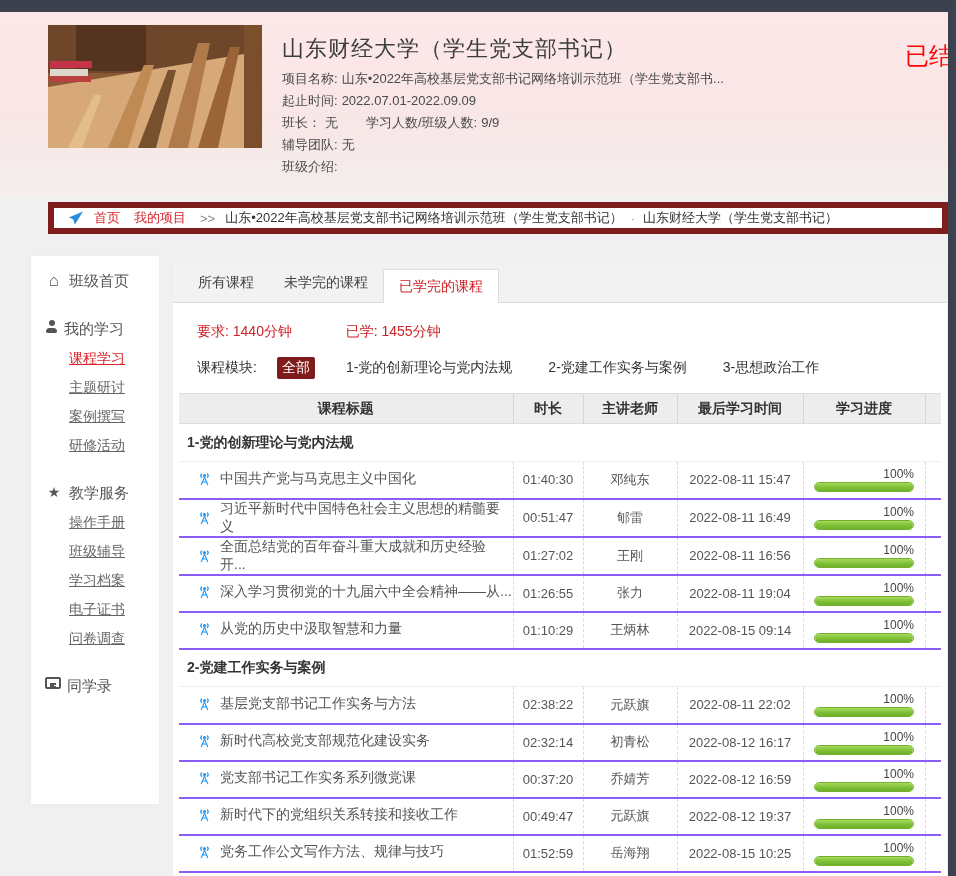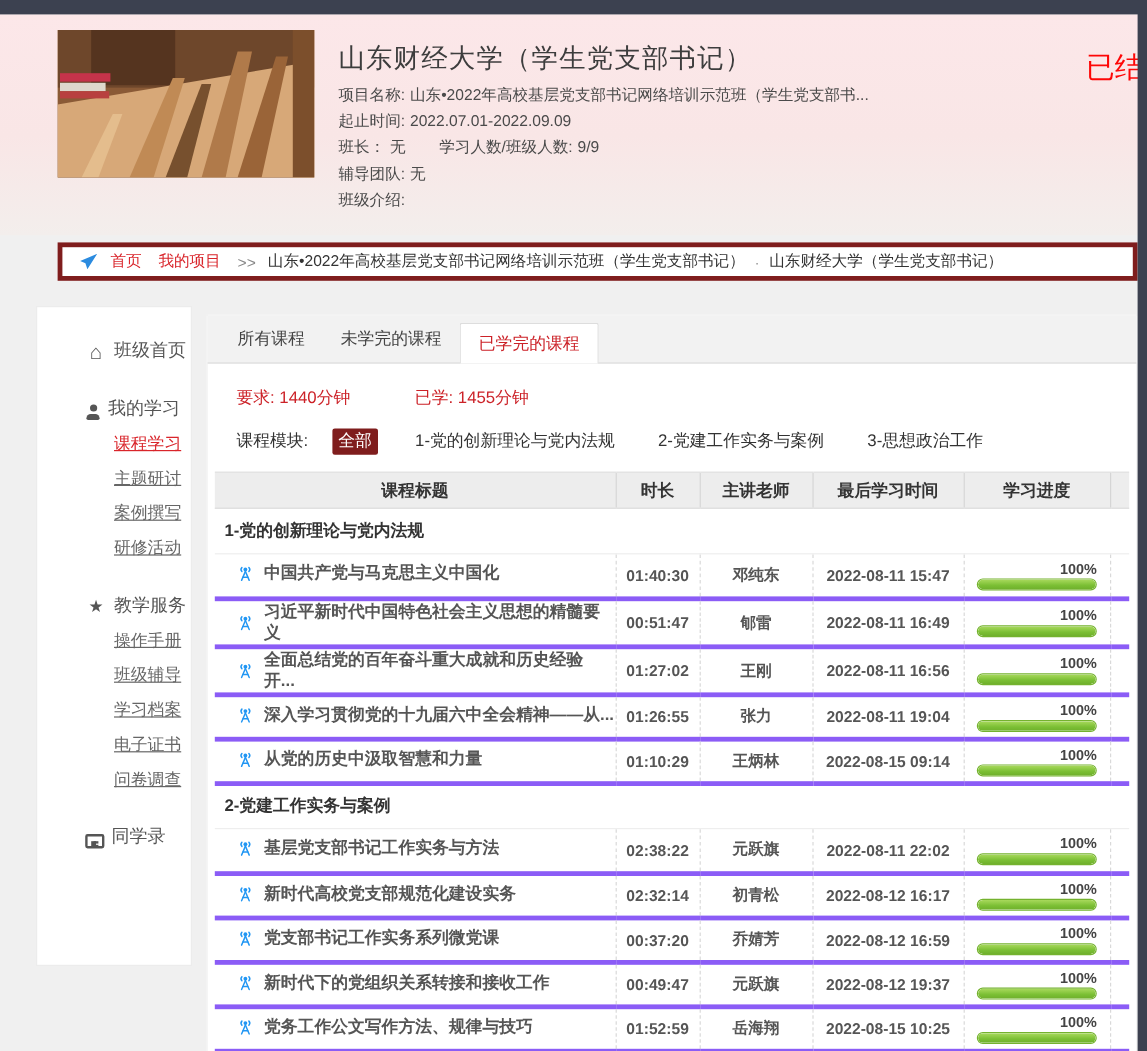--- a/index.html
+++ b/index.html
@@ -16,30 +16,30 @@
   #cover{ position:absolute; left:48px; top:13px; width:214px; height:123px; overflow:hidden; background:#a97c50; }
   #class-title{ position:absolute; left:282px; top:22px; font-size:22px; color:#3d3d3d; letter-spacing:1px; }
   #headfields{ position:absolute; left:282px; top:56px; }
   .hline{ height:22px; line-height:22px; font-size:13px; color:#4a4a4a; }
   .hlabel{ margin-right:4px; }
   .extra{ margin-left:28px; }
   #status-badge{ position:absolute; left:905px; top:28px; font-size:24px; color:#fe0606; white-space:nowrap; z-index:10; }
 
   
   #breadcrumb{ position:absolute; left:48px; top:202px; width:900px; height:32px; background:#fff;
-    border:4px solid #7f1d1d; display:flex; align-items:center; padding-left:14px; font-size:13px; color:#333; }
+    border:6px solid #7f1d1d; display:flex; align-items:center; padding-left:14px; font-size:13px; color:#333; }
   #breadcrumb .bc-link{ color:#d9252b; margin-right:14px; cursor:pointer; }
   #breadcrumb .bc-sep{ color:#888; margin-right:10px; }
   #breadcrumb .bc-dot{ color:#999; margin:0 8px; }
   .plane-icon{ display:inline-block; margin-right:10px; line-height:0; }
 
   
   #sidebar{ position:absolute; left:30px; top:255px; width:130px; min-height:550px; background:#fff;
     border:1px solid #ececec; padding:16px 0 26px 0; }
-  .side-item{ display:flex; align-items:flex-end; height:30px; padding-left:14px; font-size:15px; color:#555; cursor:pointer;margin-left:26px; }
+  .side-item{ display:flex; align-items:flex-start; height:30px; padding-left:14px; font-size:15px; color:#555; cursor:pointer; }
   .side-item.s-sub{ padding-left:38px; font-size:14px; color:#666; height:29px;text-decoration:underline; }
   .side-item.s-section{ margin-top:18px; }
   .side-item.s-top{ margin-top:0; }
   .side-item.active{ color:#d9252b; }
   .side-ic{ display:inline-flex; width:18px; justify-content:center; margin-right:6px; position:relative; }
   .home-icon::before{ content:"⌂"; font-size:17px; color:#555; line-height:1; }
   .star-icon::before{ content:"★"; font-size:14px; color:#555; }
   .user-icon{ width:13px; height:13px; }
   .user-icon::before{ content:""; position:absolute; top:0; left:4px; width:6px; height:6px; border-radius:50%; background:#555; }
   .user-icon::after{ content:""; position:absolute; bottom:0; left:1px; width:11px; height:5px; border-radius:5px 5px 2px 2px; background:#555; }
@@ -65,21 +65,21 @@
   .mod-opt{ margin-right:26px; cursor:pointer; color:#333; padding:2px 5px; }
   .mod-opt.chip{ background:#7f1d1d; color:#fff; border-radius:2px; }
 
   
   #course-table{ width:762px; margin:0 6px; border-collapse:collapse; table-layout:fixed; }
   #course-table th{ height:30px; background:#ededed; border-top:1px solid #ddd; border-bottom:1px solid #ddd;
     font-size:14px; font-weight:bold; color:#333; text-align:center; }
   #course-table th + th{ border-left:1px solid #d5d5d5; }
   tr.section-row td{ height:38px; font-size:14px; font-weight:bold; color:#333; text-align:left; padding-left:8px;
     border-bottom:1px solid #eee; }
-  tr.course-row td{ height:37px; border-bottom:4px solid #8b5cf6; font-size:13px; color:#555; text-align:center;font-weight:bold; }
+  tr.course-row td{ height:37px; border-bottom:2px solid #8b5cf6; font-size:13px; color:#555; text-align:center; }
   tr.course-row td + td{ border-left:1px dashed #d9d9d9; }
   td.title-cell{ text-align:left !important; padding-left:18px; }
   .title-wrap{ display:inline-flex; align-items:center; gap:8px; }
   .course-title{ font-size:14px; color:#555; cursor:pointer; }
   .teacher{ font-size:14px; color:#444; }
   .pwrap{ width:100px; margin:0 auto; }
   .plabel{ text-align:right; font-size:12px; color:#444; line-height:14px; }
   .pbar{ height:10px; border:1px solid #74b22e; border-radius:6px; background:#fff; overflow:hidden; margin-top:1px; }
   .pfill{ height:100%; border-radius:5px; background:linear-gradient(180deg,#a8d95c 0%,#7bbf34 60%,#6fb02c 100%); }
 </style>

